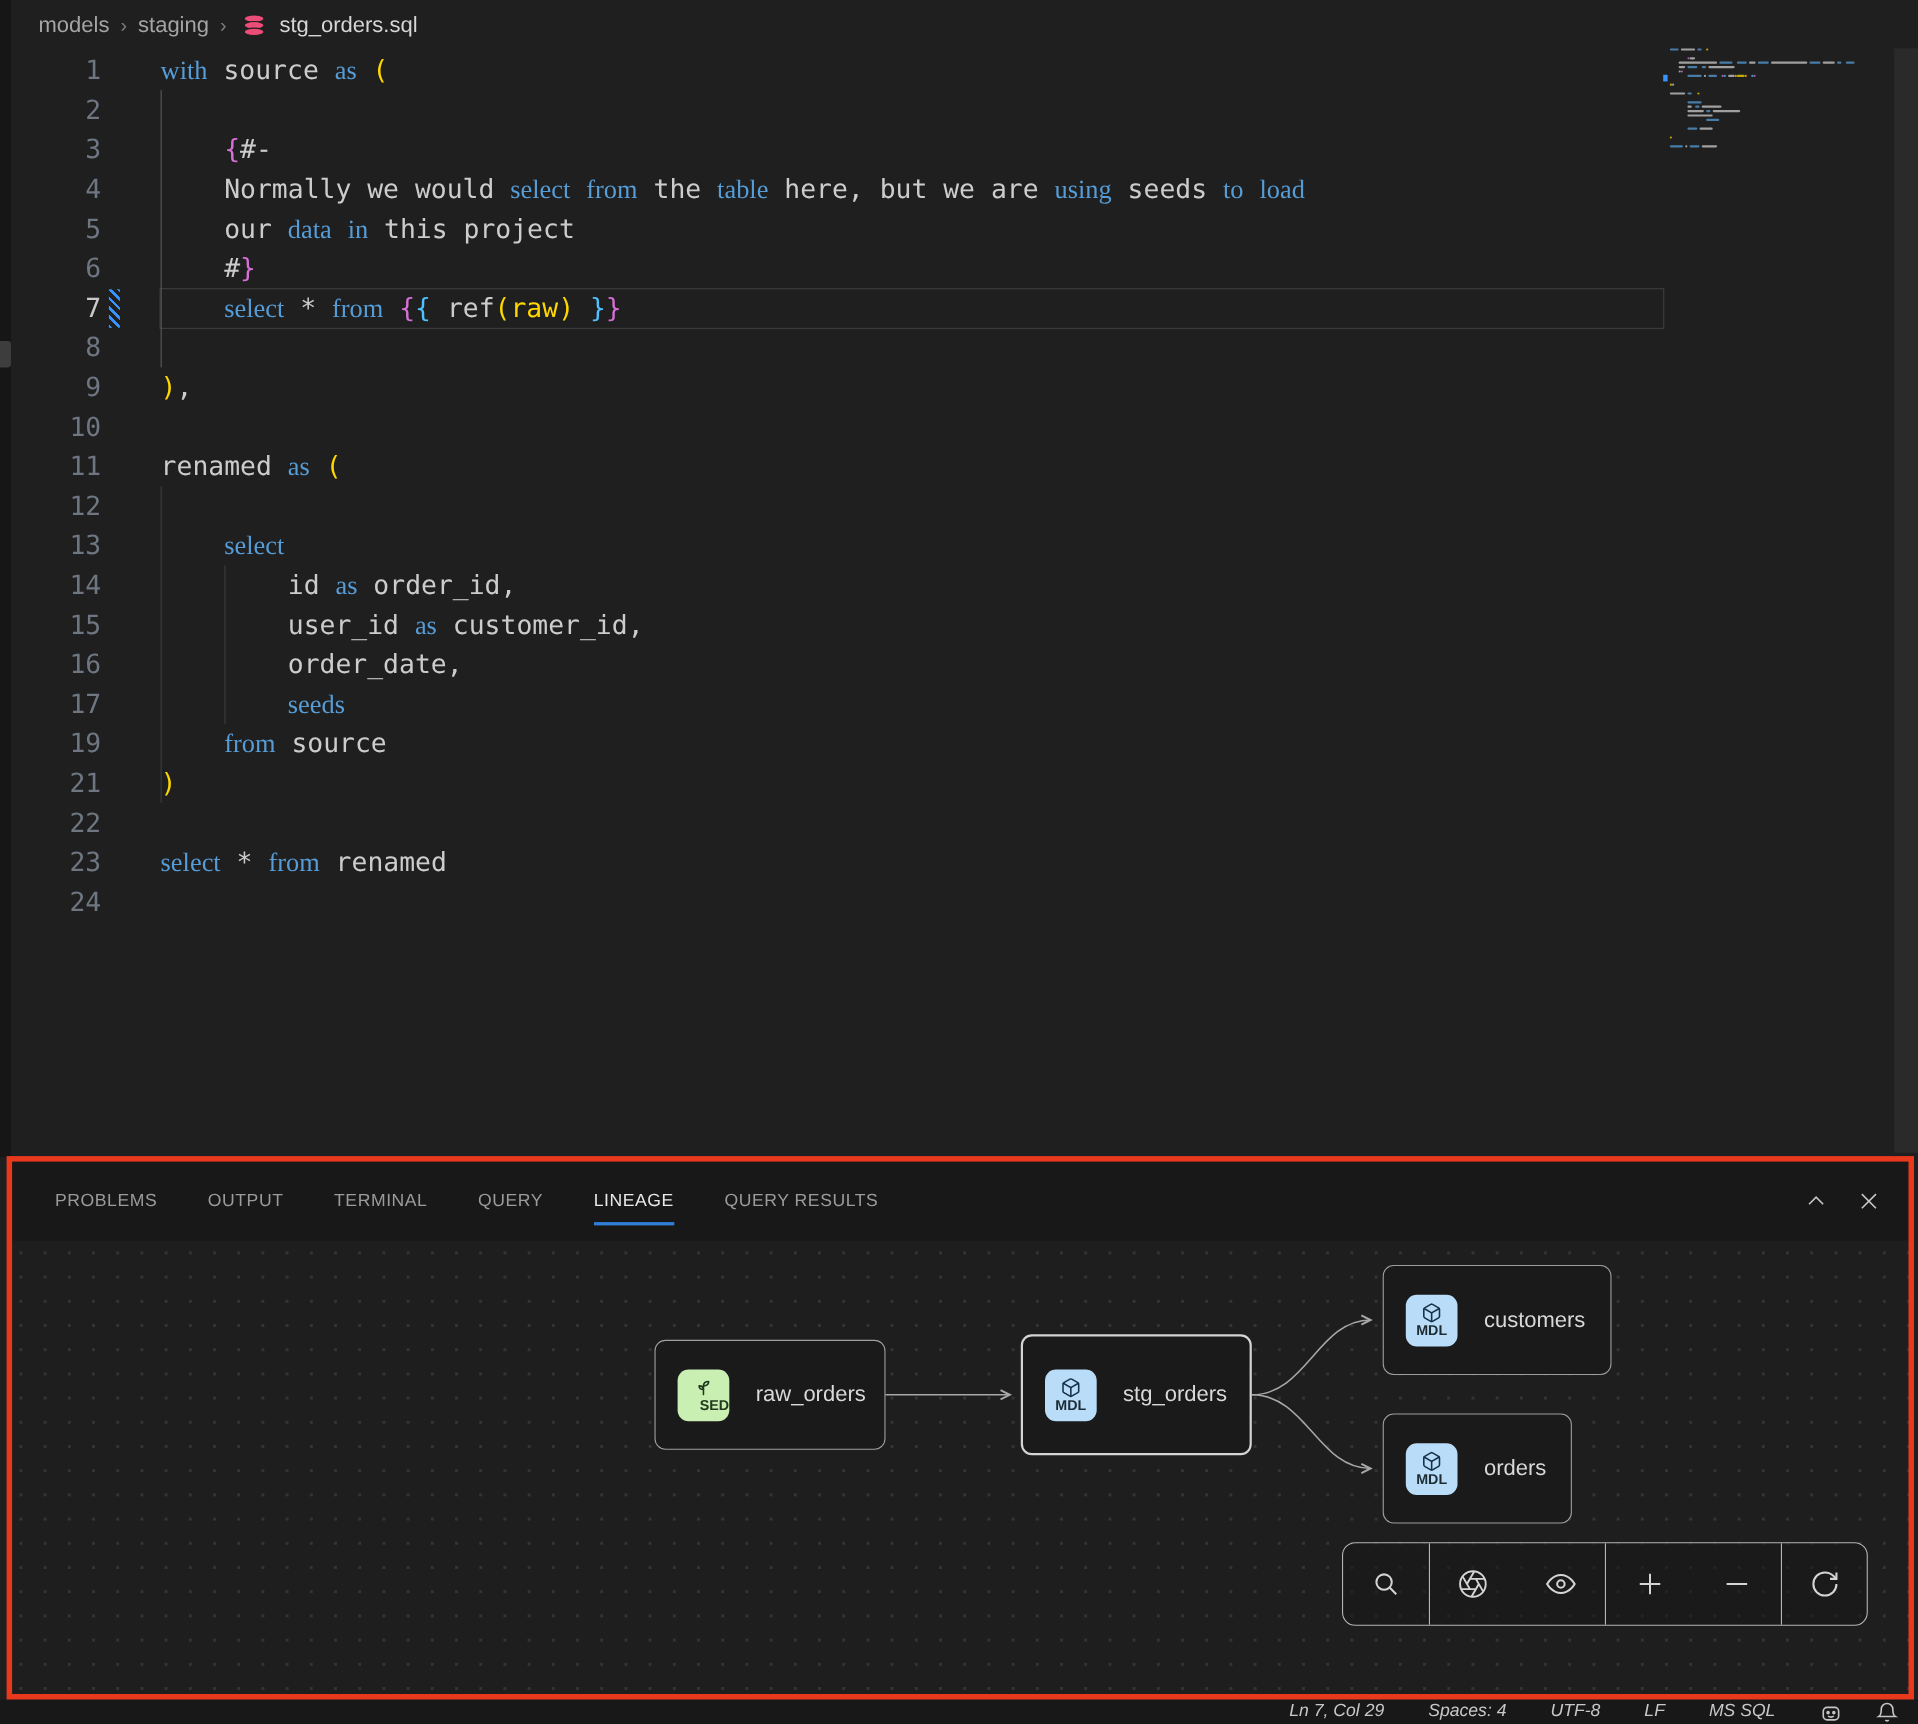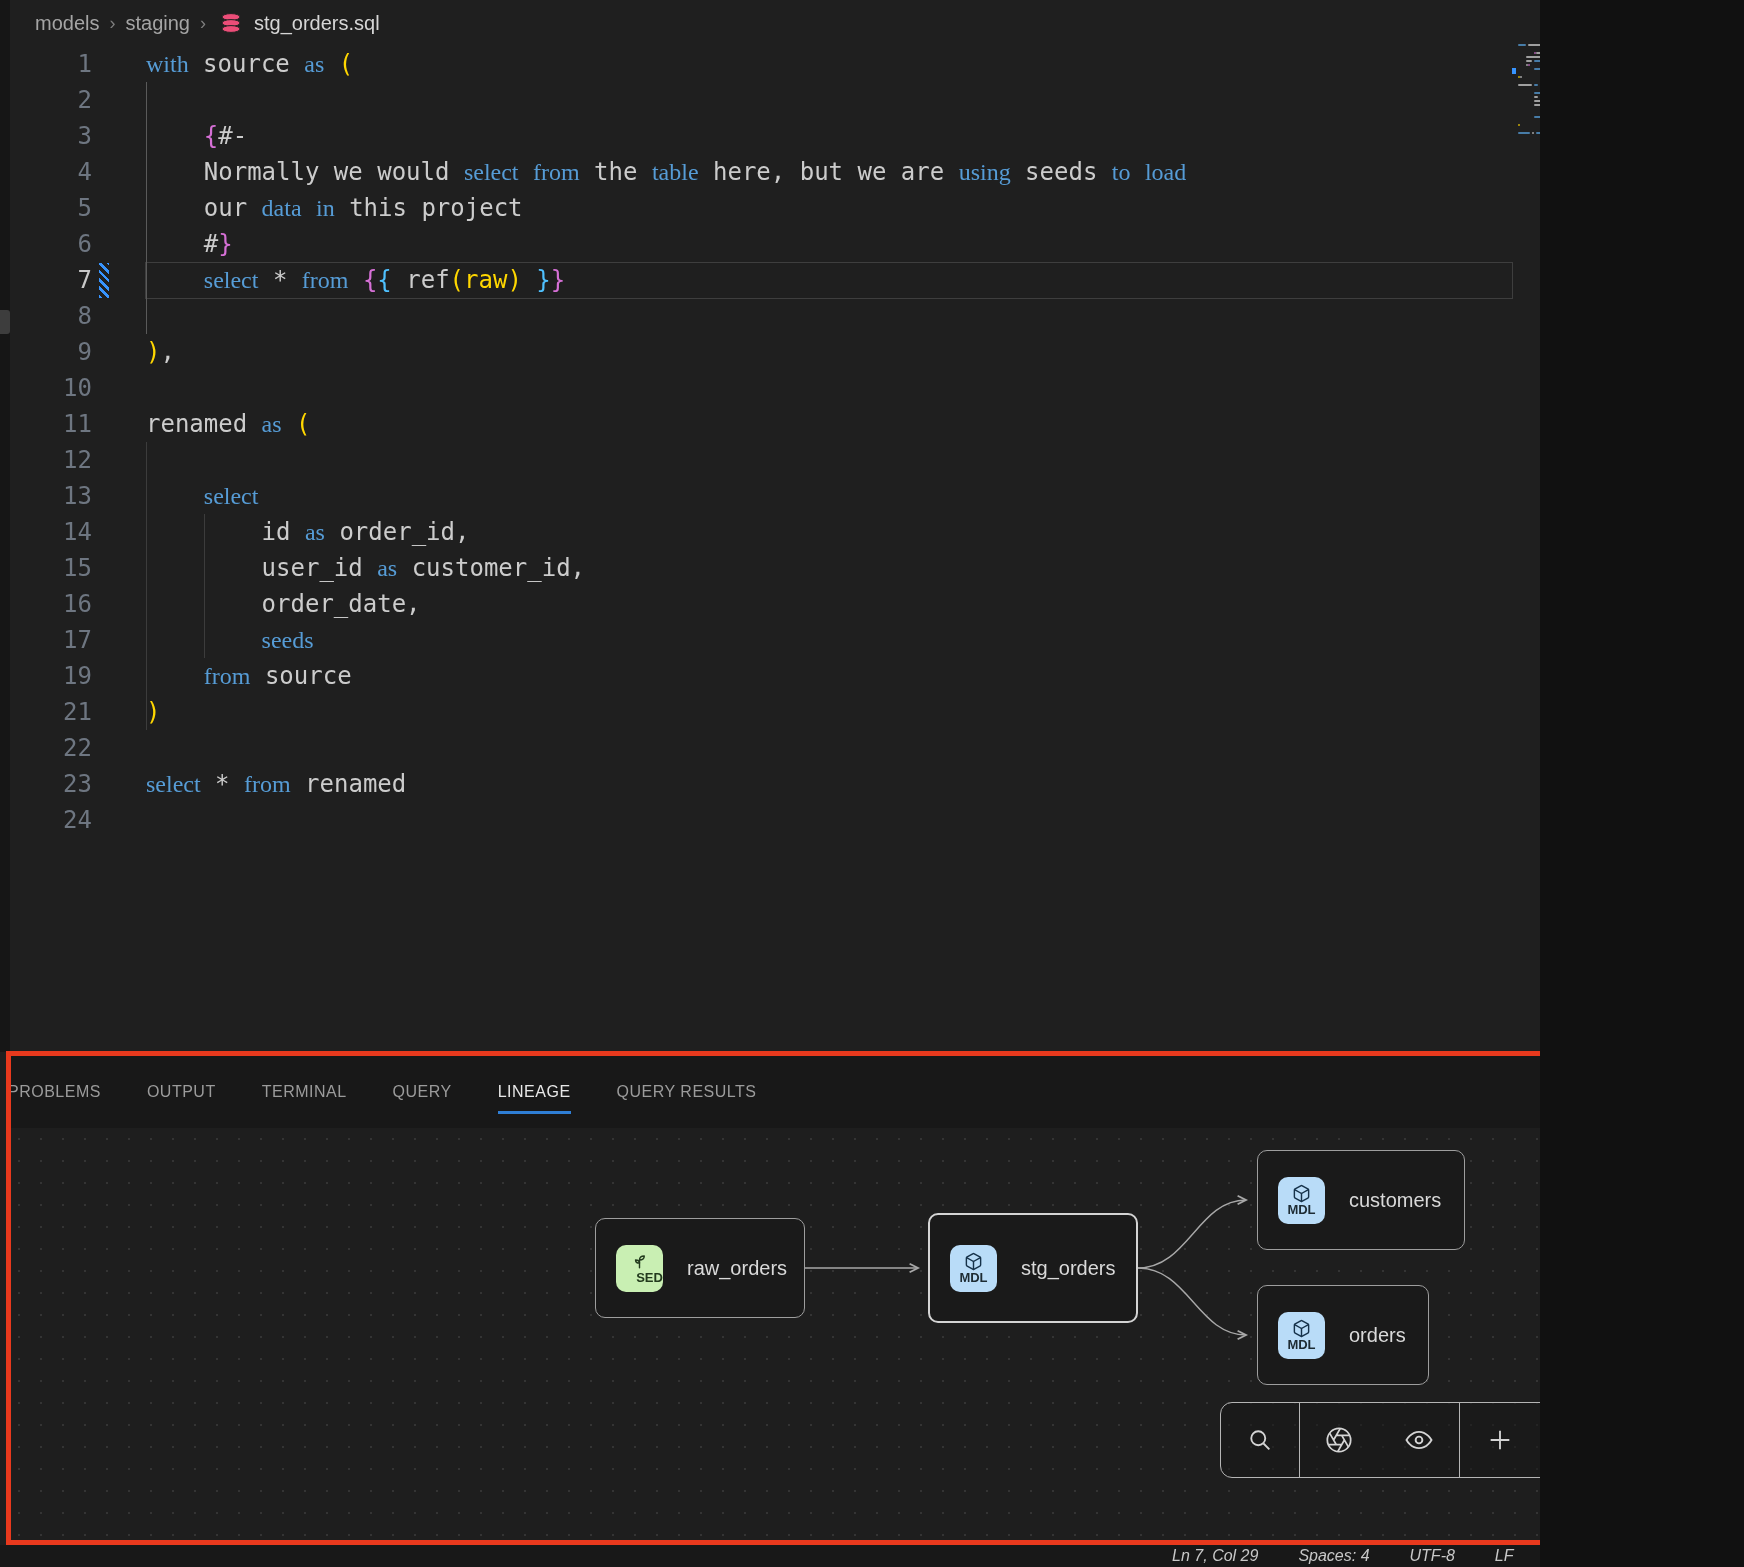--- a/index.html
+++ b/index.html
@@ -1,17 +1,17 @@
 <!DOCTYPE html>
 <html style="--kw: #569cd6; --fg: #cccccc; --pk: #d670d6; --yl: #ffd700; --bb: #4fc1ff; --accent: #2f7fd6; --red: #e8391d; --seed: #c9efb3; --model: #b9dcf8; --dbicon: #ec4d78; --modblue: #3794ff;"><head>
 <meta charset="utf-8">
 <style>
   html,body{margin:0;padding:0;background:#111;}
   *{box-sizing:border-box;}
-  #screen{position:relative;width:1540px;height:1567px;background:#1f1f1f;overflow:hidden;
+  #screen{position:relative;width:1744px;height:1567px;background:#1f1f1f;overflow:hidden;
           font-family:"Liberation Sans",sans-serif;color:#cccccc;}
 
   
   .left-strip{position:absolute;left:0;top:0;width:10px;height:1052px;background:#161616;}
   .left-strip .handle{position:absolute;left:0;top:310px;width:10px;height:24px;background:#3d3d3d;border-radius:0 3px 3px 0;}
 
   .breadcrumb{position:absolute;left:35px;top:0;height:46px;display:flex;align-items:center;gap:10px;
               font-size:20px;color:#a5a5a5;}
   .bc-sep{color:#7e7e7e;font-size:18px;}
   .bc-file{color:#d6d6d6;}
@@ -41,21 +41,21 @@
   
   .minimap{position:absolute;left:1518px;top:43px;width:190px;}
   .mrow{height:4px;display:flex;align-items:center;}
   .mrow span{display:inline-block;height:2.3px;border-radius:1px;}
   .mini-mod{position:absolute;left:1512px;top:68px;width:4px;height:6px;background:var(--modblue);}
   .scrollbar{position:absolute;left:1722px;top:44px;width:22px;height:1004px;background:#2a2a2a;}
 
   
   .panel-header{position:absolute;left:8px;top:1056px;width:1728px;height:72px;background:#181818;
                 display:flex;align-items:center;}
-  .tabs{display:flex;align-items:center;gap:46px;height:100%;}
+  .tabs{display:flex;align-items:center;gap:46px;margin-left:42px;height:100%;}
   .tab{position:relative;height:100%;display:flex;align-items:center;font-size:16px;letter-spacing:.5px;
        color:#9b9b9b;cursor:pointer;}
   .tab.active{color:#e8e8e8;}
   .tab.active::after{content:"";position:absolute;left:0;right:0;bottom:14px;height:3px;background:var(--accent);}
   .panel-actions{margin-left:auto;margin-right:26px;display:flex;gap:26px;align-items:center;}
   .icon-btn{display:inline-flex;align-items:center;justify-content:center;color:#c5c5c5;cursor:pointer;}
   .icon-btn svg{stroke:#c5c5c5;}
 
   .panel-body{position:absolute;left:8px;top:1128px;width:1728px;height:417px;background:#1e1e1e;
               background-image:radial-gradient(#343434 1.3px,transparent 1.4px);background-size:22px 22px;}

